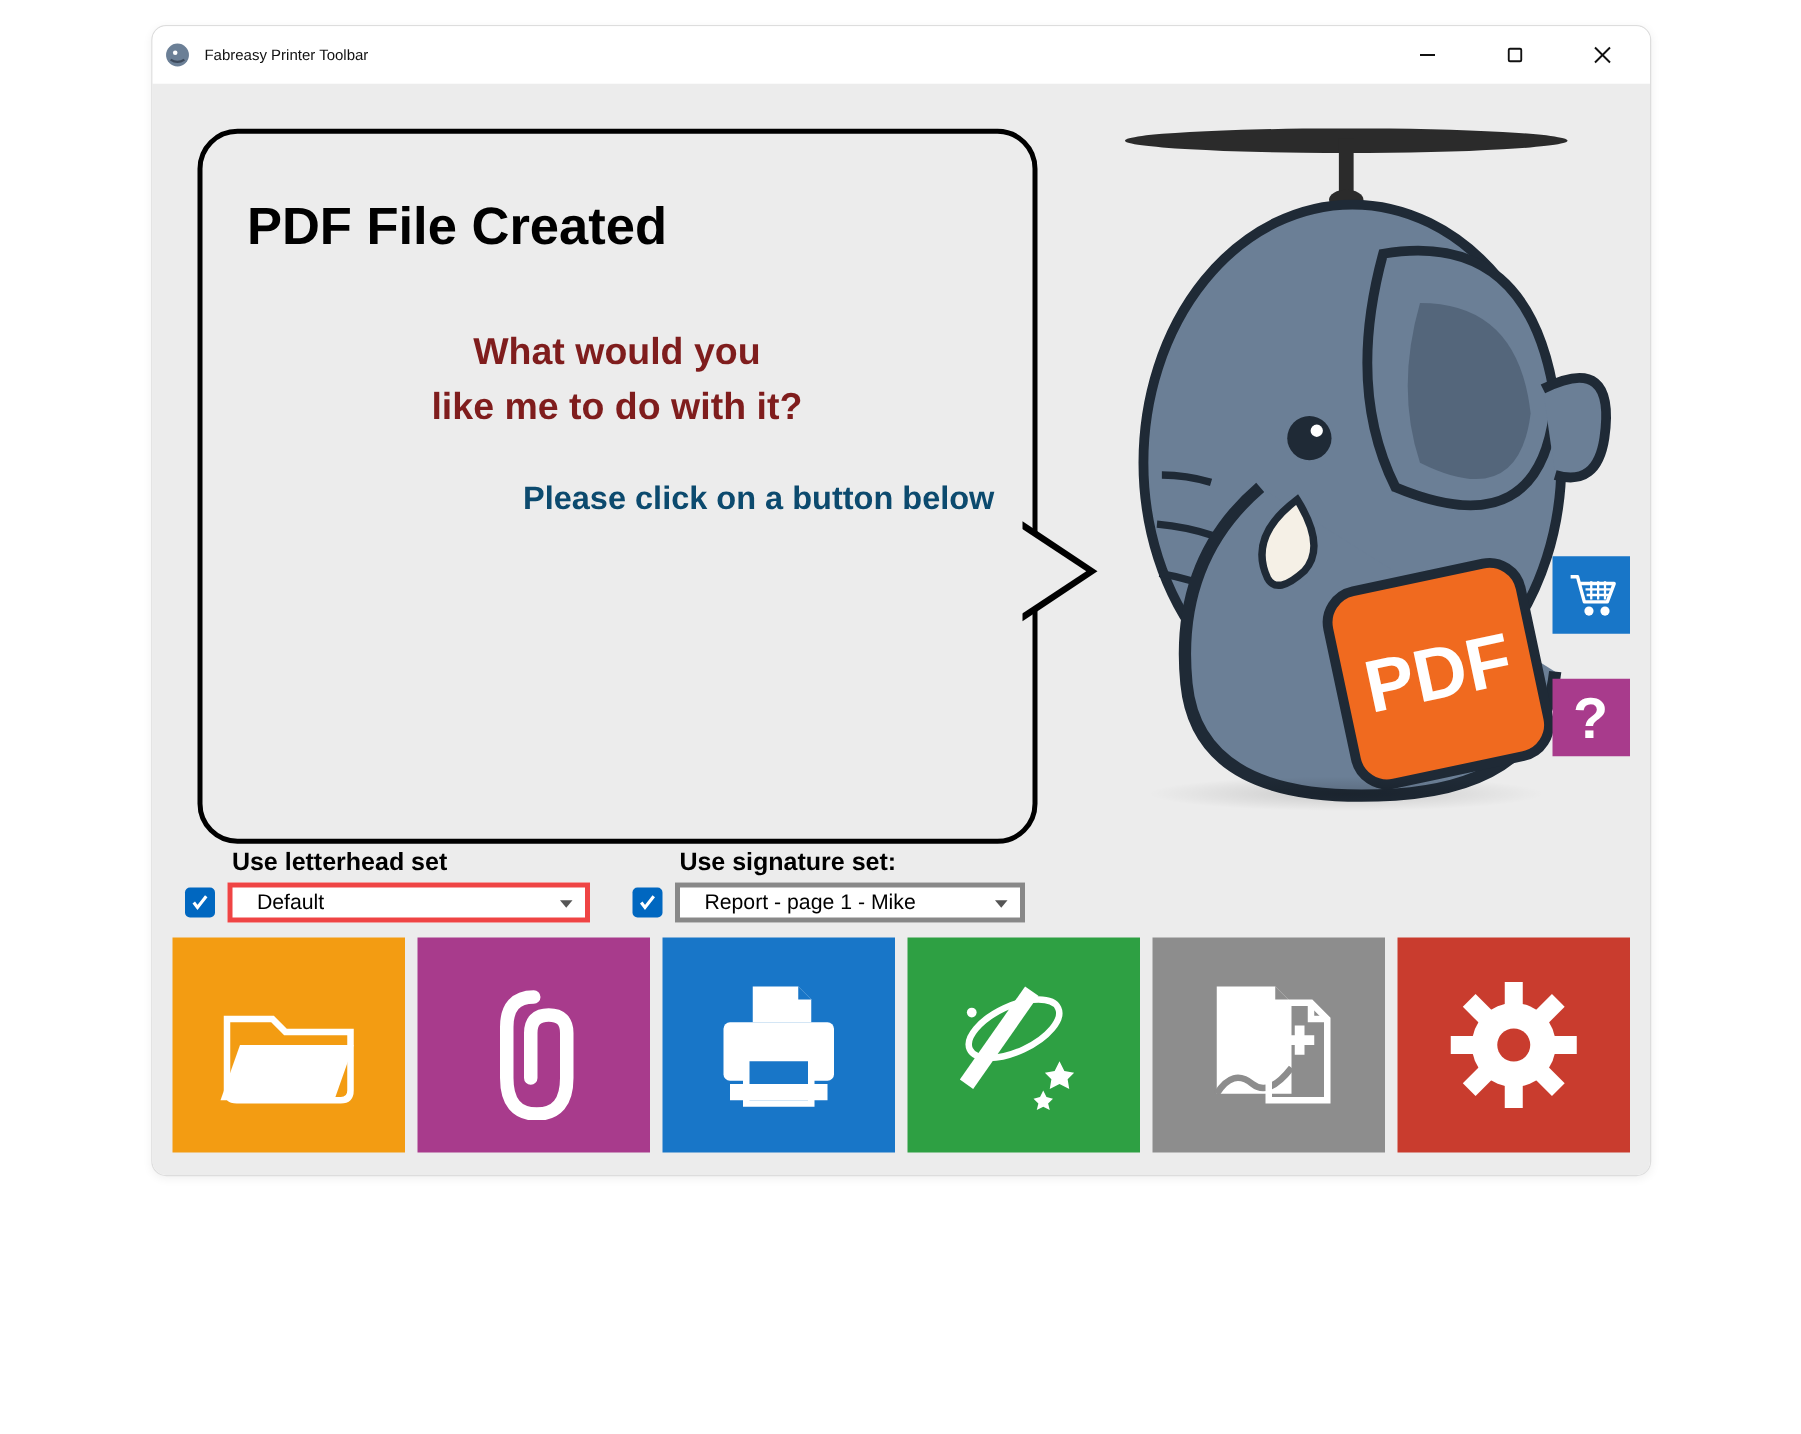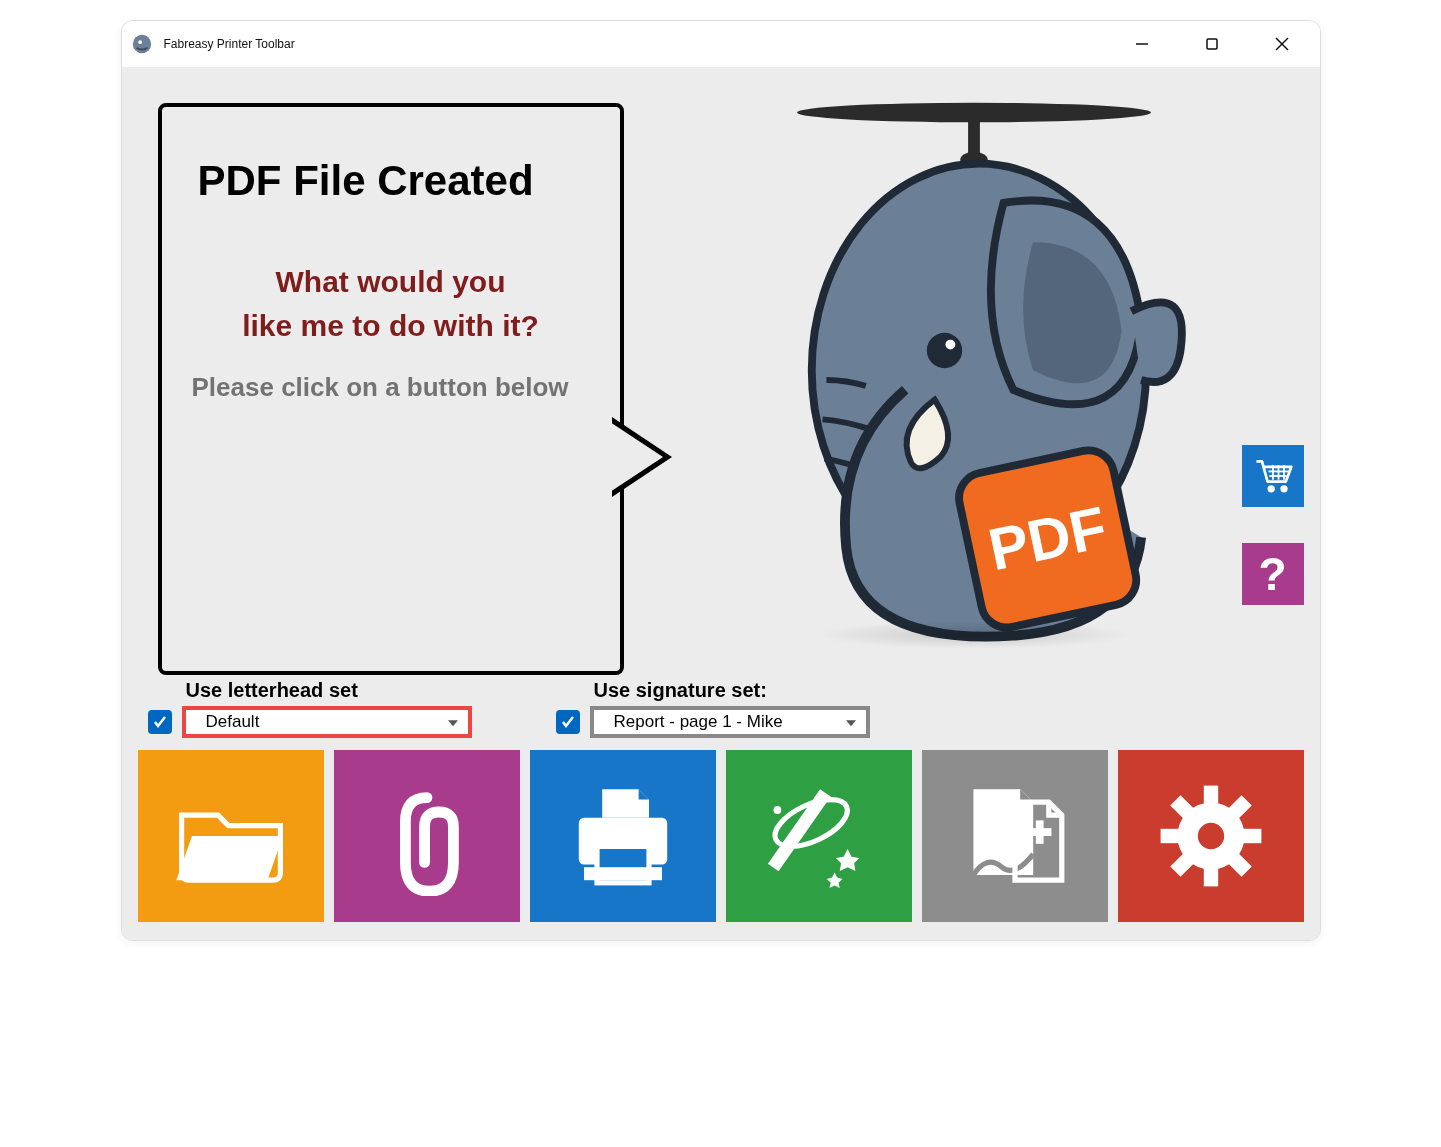--- a/index.html
+++ b/index.html
@@ -62,26 +62,26 @@
       position: relative;
     }
     .top-area {
       display: flex;
       gap: 20px;
       position: relative;
       min-height: 590px;
     }
     .speech-bubble {
       position: relative;
-      width: 466px;
+      width: 672px;
       margin-top: 18px;
       margin-left: 20px;
       background: #ececec;
       border: 4px solid #000;
-      border-radius: 8px;
+      border-radius: 32px;
       padding: 50px 30px 70px 30px;
     }
     .speech-bubble::after {
       content: '';
       position: absolute;
       right: -52px;
       top: 62%;
       transform: translateY(-50%);
       width: 0; height: 0;
       border-top: 40px solid transparent;
@@ -110,23 +110,23 @@
     .bubble-q1, .bubble-q2 {
       font-size: 30px;
       font-weight: bold;
       color: #7f1d1d;
       text-align: center;
       margin-bottom: 10px;
     }
     .bubble-hint {
       font-size: 26px;
       font-weight: bold;
-      color: #737373;
-      text-align: left;
-      margin-top: 29px;
+      color: #0c4a6e;
+      text-align: right;
+      margin-top: 40px;
     }
     .mascot-wrap {
       flex: 1;
       position: relative;
       display: flex;
       align-items: center;
       justify-content: center;
     }
     .side-buttons {
       position: absolute;
@@ -143,21 +143,21 @@
       display: flex;
       align-items: center;
       justify-content: center;
       border: none;
       cursor: pointer;
     }
     .cart-btn { background: #1876c8; }
     .help-btn { background: #a83b8c; color: #fff; font-size: 46px; font-weight: bold; }
     .options-row {
       display: flex;
-      gap: 84px;
+      gap: 34px;
       margin-top: 4px;
       margin-left: 10px;
       align-items: flex-end;
     }
     .option-group {
       display: flex;
       flex-direction: column;
     }
     .option-label {
       font-size: 20px;

